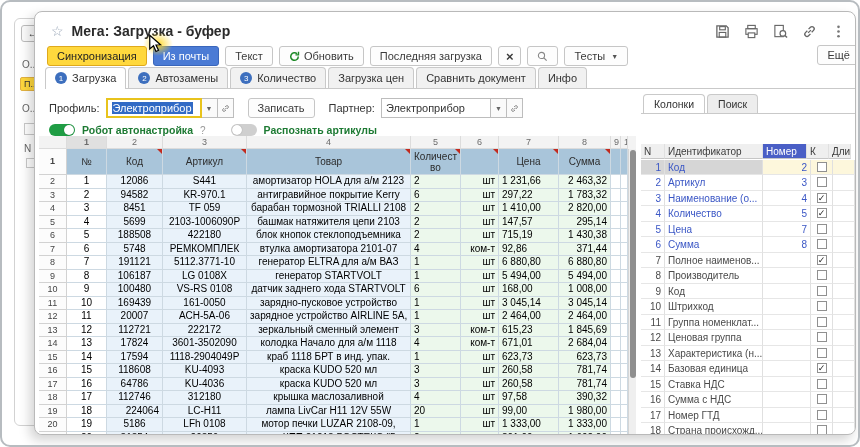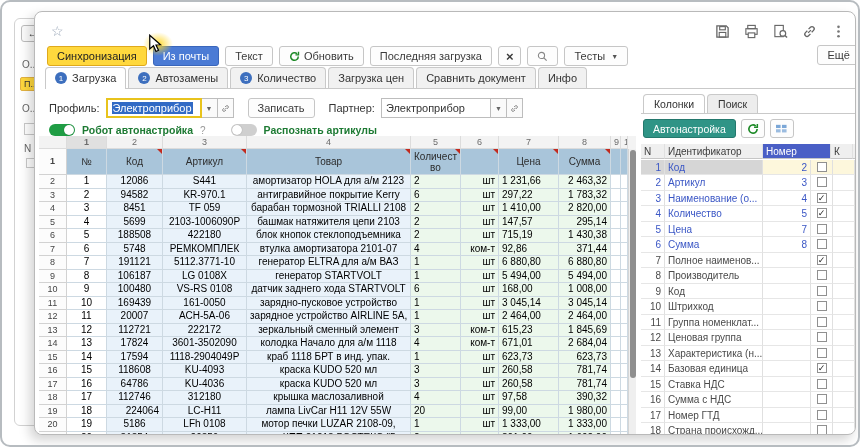--- a/index.html
+++ b/index.html
@@ -102,20 +102,21 @@
     <div class="bg-txt" style="left:7px;top:84px;">О...</div>
     <div class="bg-box" style="left:9px;top:104px;width:18px;height:12px;"></div>
     <div class="bg-txt" style="left:9px;top:124px;">N</div>
     <div class="bg-box" style="left:11px;top:139px;width:14px;height:10px;"></div>
   </div>
 
   <div class="dialog">
 
     <div class="title-row">
       <span class="star">☆</span>
+      <span class="title">Мега: Загрузка - буфер</span>
       <span class="title-icons">
         <span class="ticon">
           <svg width="15" height="15" viewBox="0 0 16 16">
               <path d="M2 2h10l2 2v10H2z" fill="none" stroke="#666" stroke-width="1.4"></path>
               <rect x="5" y="2.8" width="6" height="3.4" fill="none" stroke="#666" stroke-width="1.2"></rect>
               <rect x="4.5" y="9" width="7" height="5" fill="none" stroke="#666" stroke-width="1.2"></rect>
             </svg>
         </span>
         <span class="ticon">
           <svg width="15" height="15" viewBox="0 0 16 16">
@@ -534,43 +535,26 @@
       <div class="vscroll">
           <div class="vthumb"></div>
         </div>
     </div>
 
     <div class="panel">
       <div class="ptabs">
           <div class="ptab active">Колонки</div>
           <div class="ptab">Поиск</div>
         </div>
-      <div class="ptoolbar">
-        <button class="btn btn-teal" style="height:19px;font-size:10.5px;">Автонастройка</button>
-        <span class="icon-btn">
-          <svg width="12" height="12" viewBox="0 0 16 16">
-              <path d="M13.5 8a5.5 5.5 0 1 1-1.8-4" fill="none" stroke="#1e8a28" stroke-width="2.2"></path>
-              <path d="M13.8 1.2 L13.8 5.6 L9.4 5.6" fill="none" stroke="#1e8a28" stroke-width="2"></path>
-            </svg>
-        </span>
-        <span class="icon-btn">
-          <svg width="13" height="11" viewBox="0 0 14 12">
-              <rect x="1" y="2" width="5" height="3.5" fill="#7ba7d7"></rect>
-              <rect x="7.5" y="2" width="5" height="3.5" fill="#7ba7d7"></rect>
-              <rect x="1" y="6.8" width="5" height="3.5" fill="#9bbce0"></rect>
-              <rect x="7.5" y="6.8" width="5" height="3.5" fill="#9bbce0"></rect>
-            </svg>
-        </span>
-      </div>
       <div class="ptable">
           <div id="panel-body">
             <div class="prow phead">
               <div class="pcell" style="width: 24px;">N</div>
               <div class="pcell" style="width: 98px;">Идентификатор</div>
-              <div class="pcell num-h" style="width: 68px;">Номер</div>
+              <div class="pcell num-h" style="width: 44px;">Номер</div>
               <div class="pcell" style="width: 22px;">К</div>
               <div class="pcell" style="width: 22px;">Длин</div>
             </div>
             <div class="prow">
               <div class="pcell p-blue rsel-l" style="width: 24px; text-align: right;">1</div>
               <div class="pcell p-blue rsel-l" style="width: 98px;">Код</div>
               <div class="pcell p-blue rsel-r" style="width: 48px; text-align: right;">2</div>
               <div class="pcell  rsel-r" style="width: 22px; text-align: center;">
                 <div class="chk"></div>
               </div>

